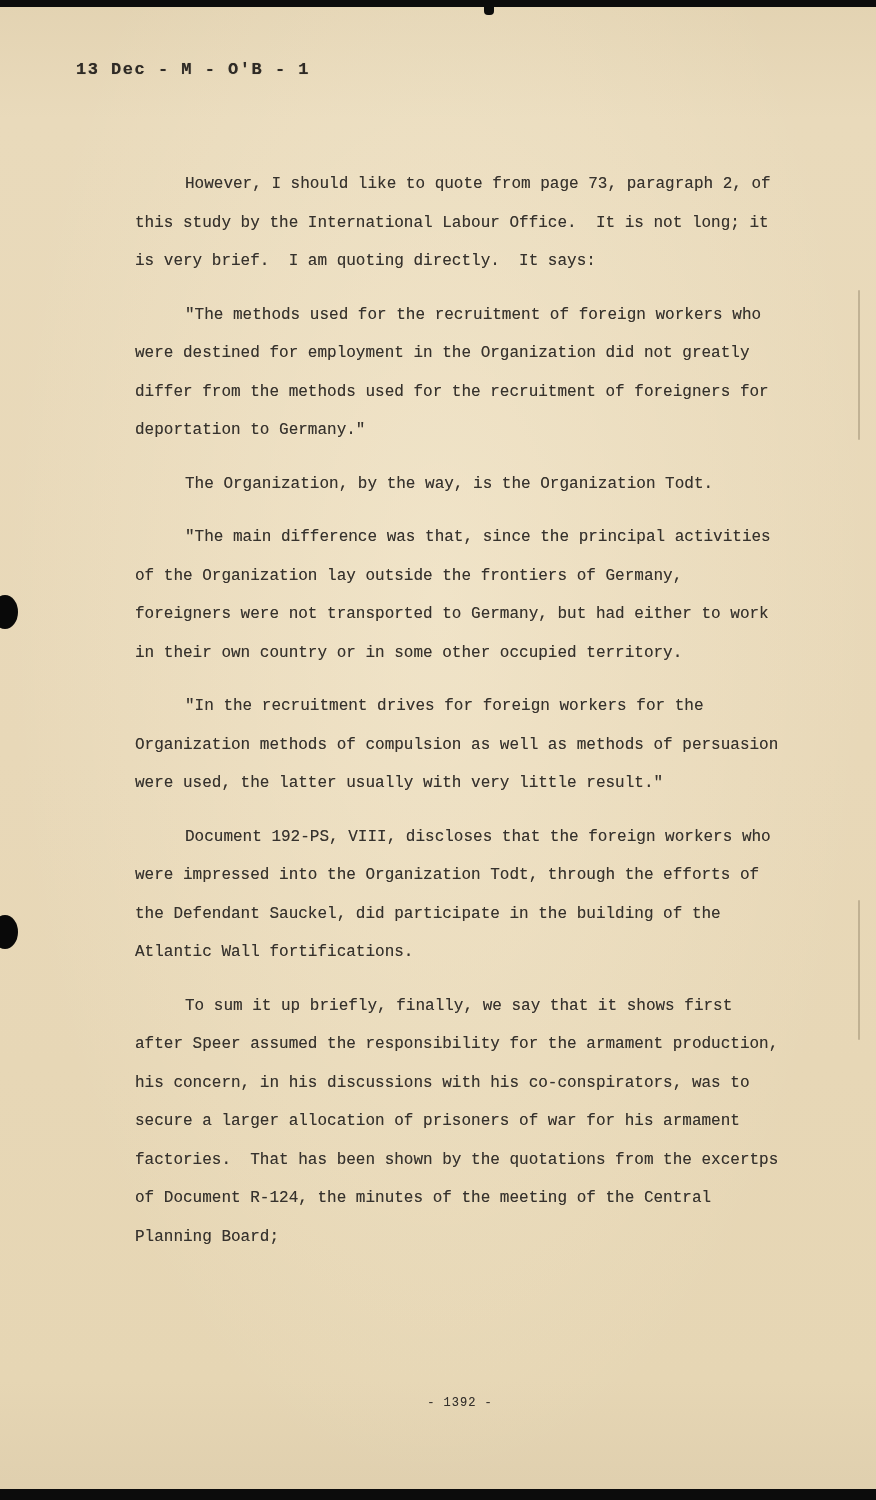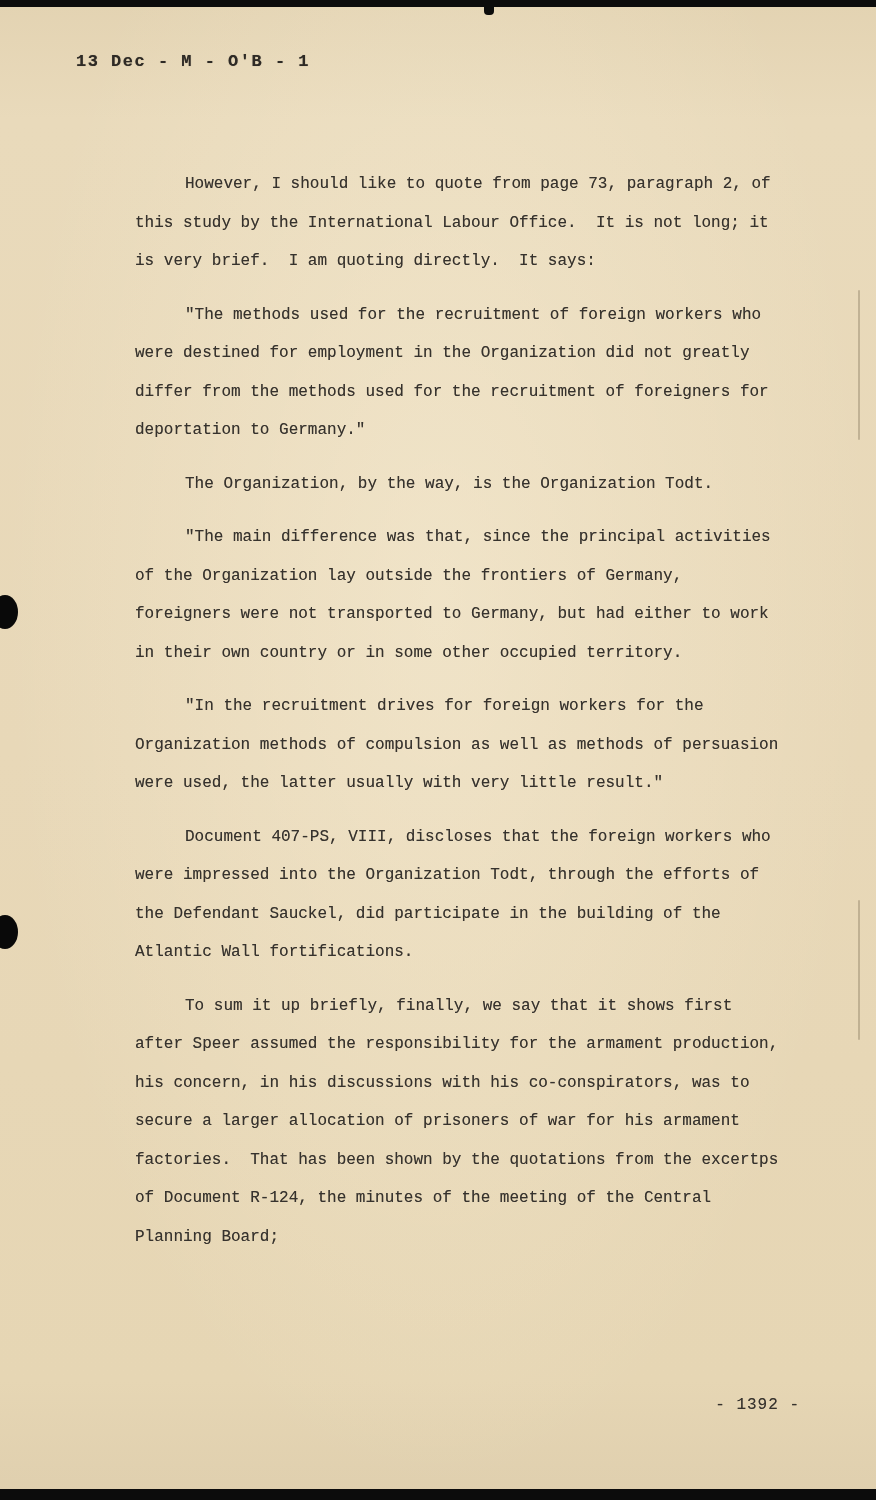--- a/index.html
+++ b/index.html
@@ -49,21 +49,21 @@
     right: 16px;
     top: 290px;
     width: 2px;
     height: 150px;
     background: rgba(120,105,80,0.35);
     border-radius: 2px;
   }
   .crease.c2 { top: 900px; height: 140px; }
   .header {
     position: absolute;
-    top: 52px;
+    top: 60px;
     left: 76px;
     font-size: 17px;
     letter-spacing: 1.5px;
     font-weight: bold;
     color: #2e2a25;
     text-shadow: 0 0 0.7px rgba(46,42,37,0.55);
   }
   .body-text {
     position: absolute;
     top: 150px;
@@ -76,22 +76,22 @@
   .body-text p {
     margin: 15px;
     text-indent: 50px;
     white-space: pre-wrap;
   }
   .page-number {
     position: absolute;
     top: 1396px;
     left: 120px;
     width: 680px;
-    text-align: right;
-    font-size: 16px;
+    text-align: center;
+    font-size: 12px;
     letter-spacing: 1px;
     text-shadow: 0 0 0.6px rgba(54,50,45,0.5);
   }
 </style>
 </head>
 <body>
 
 <div class="page">
 
   <div class="edge top"></div>
@@ -105,19 +105,19 @@
   <div class="crease c2"></div>
 
   <div class="header">13 Dec - M - O'B - 1</div>
 
   <div class="body-text">
     <p>However, I should like to quote from page 73, paragraph 2, of this study by the International Labour Office.  It is not long; it is very brief.  I am quoting directly.  It says:</p>
     <p>"The methods used for the recruitment of foreign workers who were destined for employment in the Organization did not greatly differ from the methods used for the recruitment of foreigners for deportation to Germany."</p>
     <p>The Organization, by the way, is the Organization Todt.</p>
     <p>"The main difference was that, since the principal activities of the Organization lay outside the frontiers of Germany, foreigners were not transported to Germany, but had either to work in their own country or in some other occupied territory.</p>
     <p>"In the recruitment drives for foreign workers for the Organization methods of compulsion as well as methods of persuasion were used, the latter usually with very little result."</p>
-    <p>Document 407-PS, VIII, discloses that the foreign workers who were impressed into the Organization Todt, through the efforts of the Defendant Sauckel, did participate in the building of the Atlantic Wall fortifications.</p>
+    <p>Document 192-PS, VIII, discloses that the foreign workers who were impressed into the Organization Todt, through the efforts of the Defendant Sauckel, did participate in the building of the Atlantic Wall fortifications.</p>
     <p>To sum it up briefly, finally, we say that it shows first after Speer assumed the responsibility for the armament production, his concern, in his discussions with his co-conspirators, was to secure a larger allocation of prisoners of war for his armament factories.  That has been shown by the quotations from the excertps of Document R-124, the minutes of the meeting of the Central Planning Board;</p>
   </div>
 
   <div class="page-number">- 1392 -</div>
 
 </div>
 
 </body></html>

